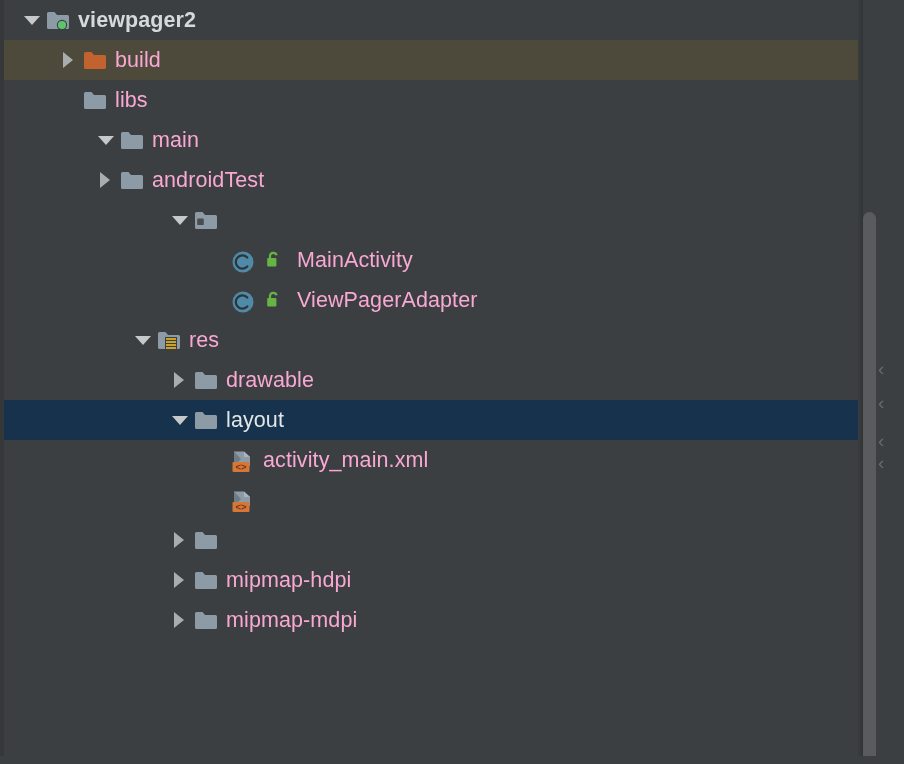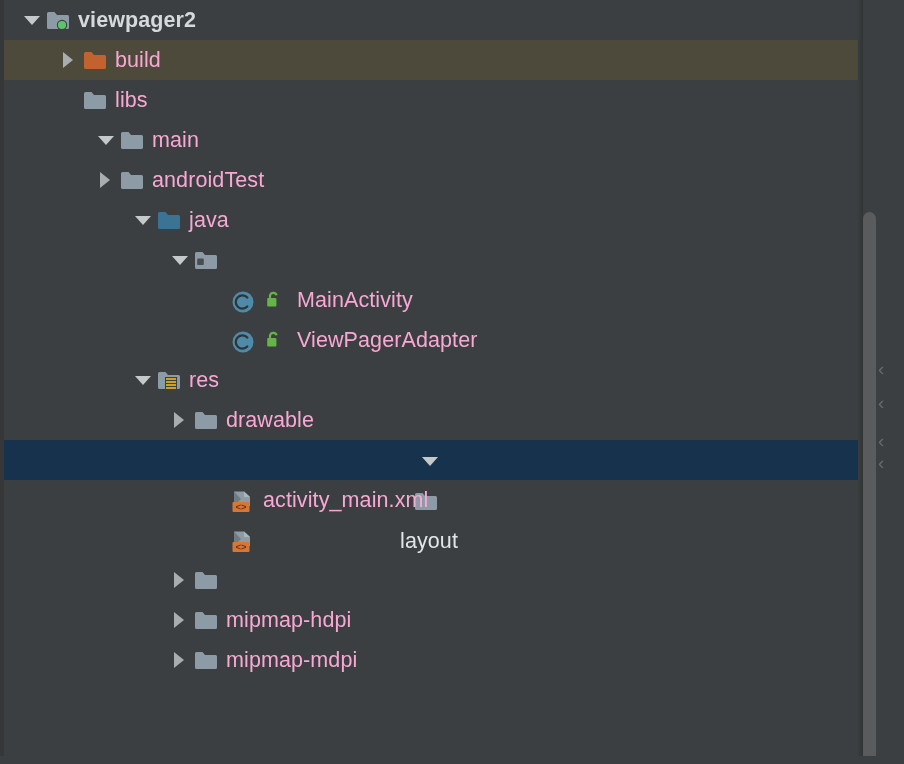--- a/index.html
+++ b/index.html
@@ -33,21 +33,21 @@
   }
   .row {
     position: relative;
     height: 40px;
     display: flex;
     align-items: center;
     white-space: nowrap;
     background: transparent;
   }
   .row.hover { background: #4e4a3b; }
-  .row.selected { background: #16324c; flex-direction: column; }
+  .row.selected { background: #16324c; }
   .row.selected .label { color: #e3e6e8; }
 
   .indent { flex: 0 0 auto; height: 1px; }
 
   
   .twisty {
     flex: 0 0 auto;
     width: 26px; height: 40px;
     position: relative;
   }
@@ -184,30 +184,20 @@
       </div>
       <div class="row">
         <span class="indent" style="width: 92px;"></span>
         <span class="twisty collapsed"></span>
         <span class="icon">
           <svg width="26" height="21" viewBox="0 0 26 21">
             <path d="M1 3.5 A1.5 1.5 0 0 1 2.5 2 H8.5 L11 5 H21.5 A1.5 1.5 0 0 1 23 6.5 V17.5 A1.5 1.5 0 0 1 21.5 19 H2.5 A1.5 1.5 0 0 1 1 17.5 Z" fill="#8d9ba6"></path>
           </svg>
         </span>
         <span class="label">androidTest</span>
-      </div>
-      <div class="row">
-        <span class="indent" style="width: 129px;"></span>
-        <span class="twisty expanded"></span>
-        <span class="icon">
-          <svg width="26" height="21" viewBox="0 0 26 21">
-            <path d="M1 3.5 A1.5 1.5 0 0 1 2.5 2 H8.5 L11 5 H21.5 A1.5 1.5 0 0 1 23 6.5 V17.5 A1.5 1.5 0 0 1 21.5 19 H2.5 A1.5 1.5 0 0 1 1 17.5 Z" fill="#3b7395"></path>
-          </svg>
-        </span>
-        <span class="label">java</span>
       </div>
       <div class="row">
         <span class="indent" style="width: 166px;"></span>
         <span class="twisty expanded"></span>
         <span class="icon">
           <svg width="26" height="21" viewBox="0 0 26 21">
             <path d="M1 3.5 A1.5 1.5 0 0 1 2.5 2 H8.5 L11 5 H21.5 A1.5 1.5 0 0 1 23 6.5 V17.5 A1.5 1.5 0 0 1 21.5 19 H2.5 A1.5 1.5 0 0 1 1 17.5 Z" fill="#8d9ba6"></path>
             <rect x="3.2" y="8.5" width="6.6" height="6.6" rx="1.2" fill="#4a4d4f"></rect>
           </svg>
         </span>

